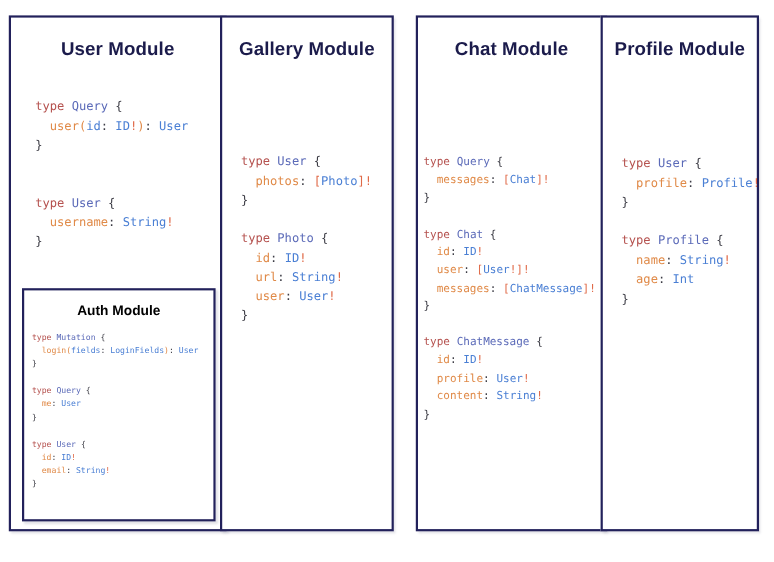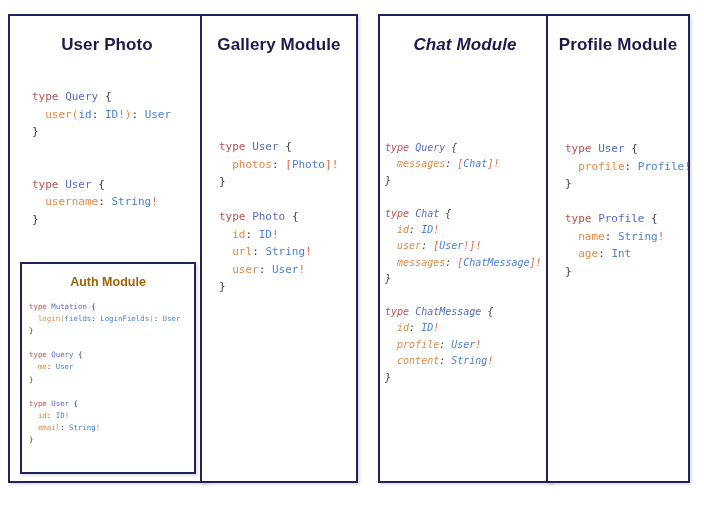--- a/index.html
+++ b/index.html
@@ -28,21 +28,21 @@
     height: 469px;
     box-sizing: border-box;
     background: #ffffff;
     border: 2px solid #22215b;
     box-shadow: 2px 2px 2px rgba(120,120,140,0.22);
   }
 
   
   .panel-user    { left: 8px;   width: 198px; }
   .panel-gallery { left: 200px; width: 158px; }
-  .panel-chat    { left: 378px; width: 174px; font-style: italic; }
+  .panel-chat    { left: 378px; width: 174px; }
   .panel-profile { left: 546px; width: 144px; }
 
   .panel-title {
     text-align: center;
     font-weight: bold;
     color: #1b1b4b;
     font-size: 17px;
     letter-spacing: 0.1px;
     margin-top: 20px;
     margin-bottom: 0;
@@ -90,21 +90,21 @@
     width: 176px;
     height: 212px;
     box-sizing: border-box;
     background: #ffffff;
     border: 2px solid #22215b;
     box-shadow: 2px 2px 2px rgba(120,120,140,0.22);
   }
   .subpanel-title {
     text-align: center;
     font-weight: bold;
-    color: #a16207;
+    color: #000000;
     font-size: 12.5px;
     margin-top: 12px;
     margin-bottom: 2px;
     line-height: 1.1;
   }
   .code-auth {
     position: absolute;
     left: 7px;
     top: 37px;
     font-size: 7.4px;
@@ -118,21 +118,21 @@
   .t-typ  { color: #4a7fd4; }  
   .t-pun  { color: #3b3b44; }  
   .t-bang { color: #e06a48; }  
 </style>
 </head>
 <body>
 
 <div class="board">
 
   <div class="panel panel-user">
-    <div class="panel-title">User Photo</div>
+    <div class="panel-title">User Module</div>
     <div class="code code-user"><span class="t-kw">type</span> <span class="t-tn">Query</span> <span class="t-pun">{</span>
   <span class="t-fld">user(</span><span class="t-typ">id</span><span class="t-pun">: </span><span class="t-typ">ID<span class="t-bang">!</span></span><span class="t-fld">)</span><span class="t-pun">:</span> <span class="t-typ">User</span>
 <span class="t-pun">}</span>
 
 
 <span class="t-kw">type</span> <span class="t-tn">User</span> <span class="t-pun">{</span>
   <span class="t-fld">username</span><span class="t-pun">:</span> <span class="t-typ">String<span class="t-bang">!</span></span>
 <span class="t-pun">}</span></div>
 
     <div class="subpanel">

